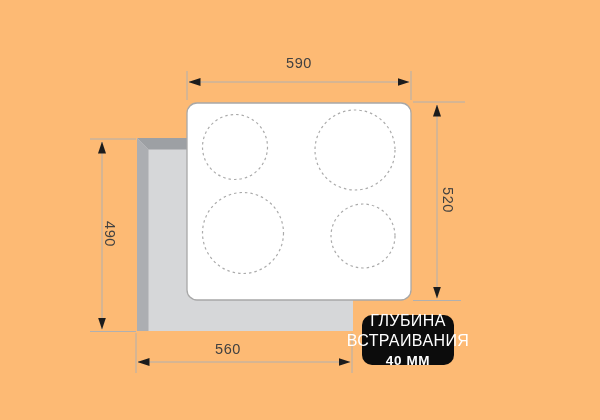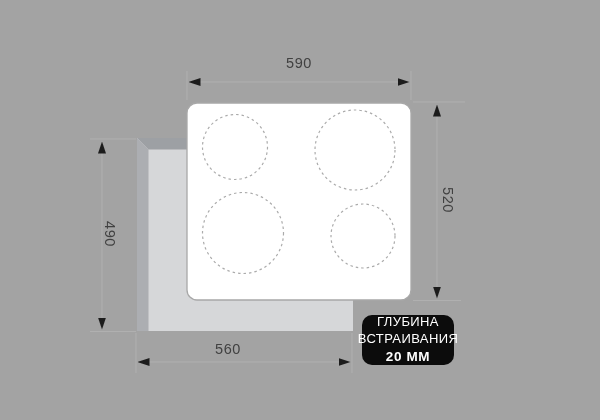--- a/index.html
+++ b/index.html
@@ -5,21 +5,21 @@
   html, body {
     margin: 0;
     padding: 0;
     background: #ffffff;
     font-family: "Liberation Sans", sans-serif;
   }
   .canvas {
     position: relative;
     width: 600px;
     height: 420px;
-    background: #a3a3a3;
+    background: #fdba74;
     overflow: hidden;
   }
   .canvas svg {
     position: absolute;
     left: 0;
     top: 0;
   }
   .dim-label {
     position: absolute;
     color: #414141;
@@ -41,21 +41,21 @@
     border-radius: 10px;
     color: #ffffff;
     display: flex;
     flex-direction: column;
     align-items: center;
     justify-content: center;
     gap: 2px;
     text-align: center;
   }
   .depth-badge .badge-line {
-    font-size: 13px;
+    font-size: 16px;
     letter-spacing: 0.4px;
     line-height: 1.15;
   }
   .depth-badge .badge-line.bold {
     font-size: 13.5px;
     font-weight: bold;
     letter-spacing: 0.6px;
   }
 </style>
 </head>
@@ -114,16 +114,16 @@
 
   <span class="dim-label vertical" style="left:448px; top:200px;">520</span>
 
   <span class="dim-label vertical" style="left:110px; top:234px;">490</span>
 
   <span class="dim-label" style="left:228px; top:349px;">560</span>
 
   <div class="depth-badge">
     <div class="badge-line">ГЛУБИНА</div>
     <div class="badge-line">ВСТРАИВАНИЯ</div>
-    <div class="badge-line bold">20 ММ</div>
+    <div class="badge-line bold">40 ММ</div>
   </div>
 
 </div>
 
 </body></html>

